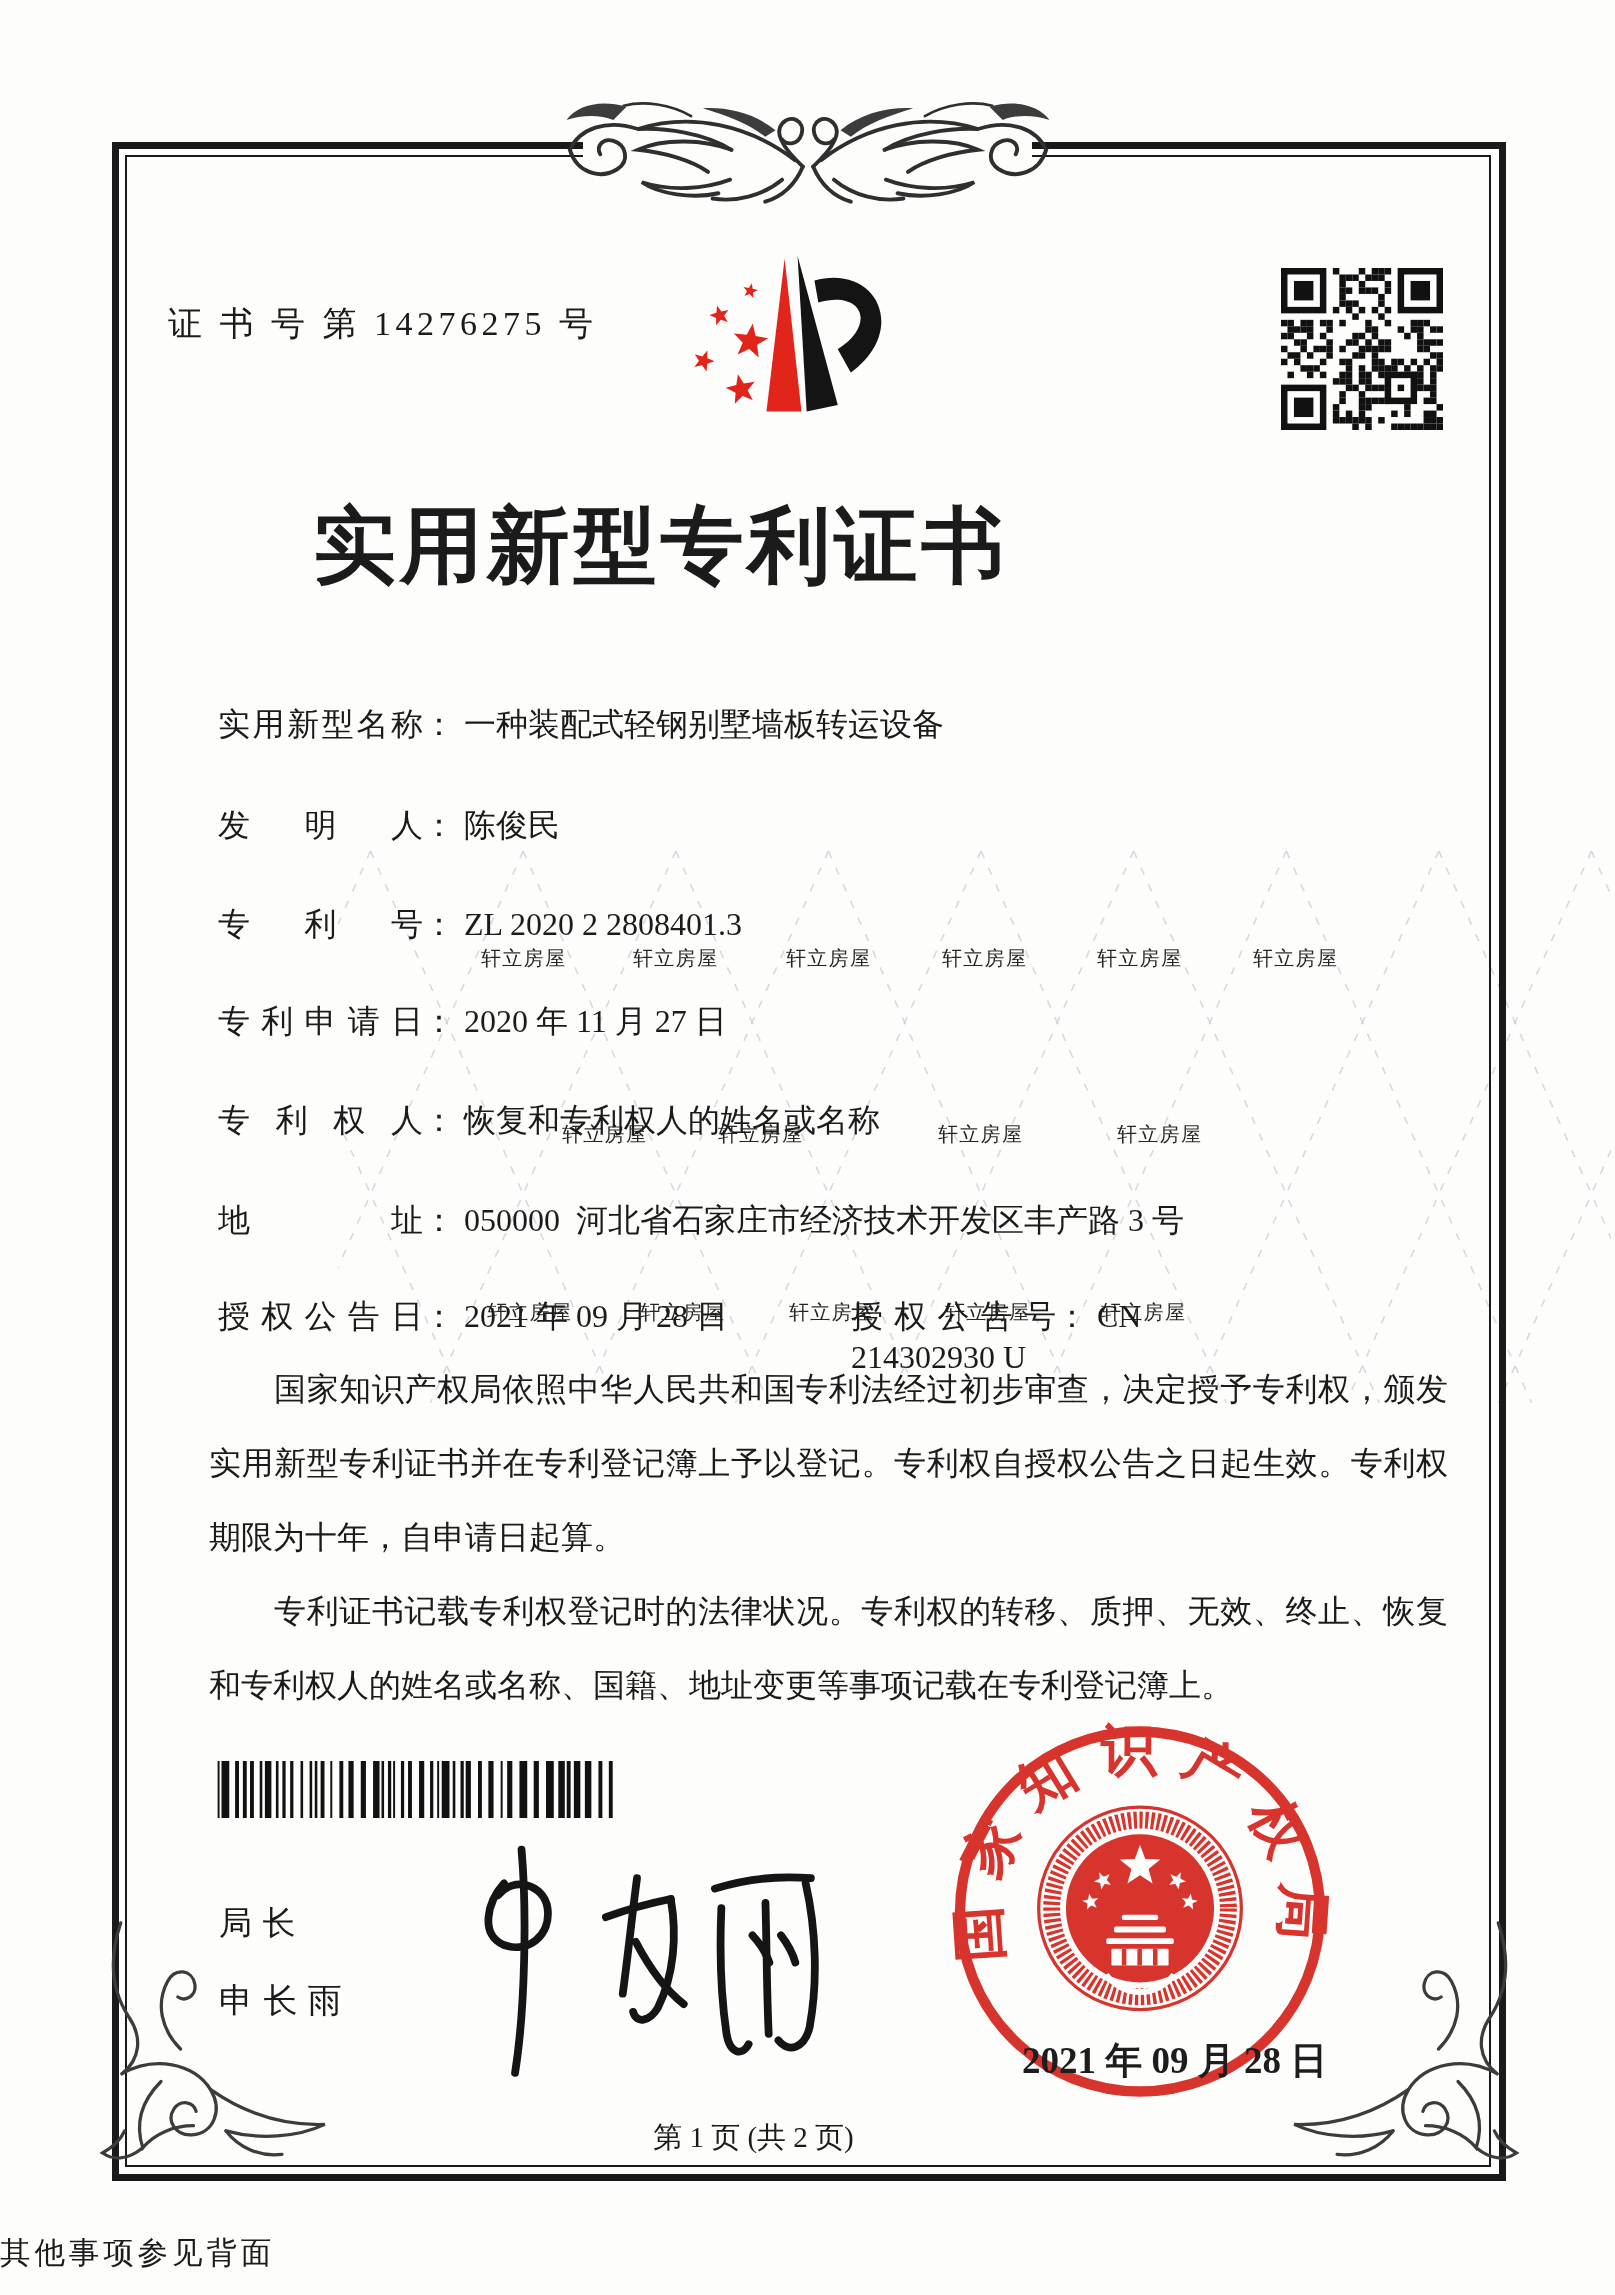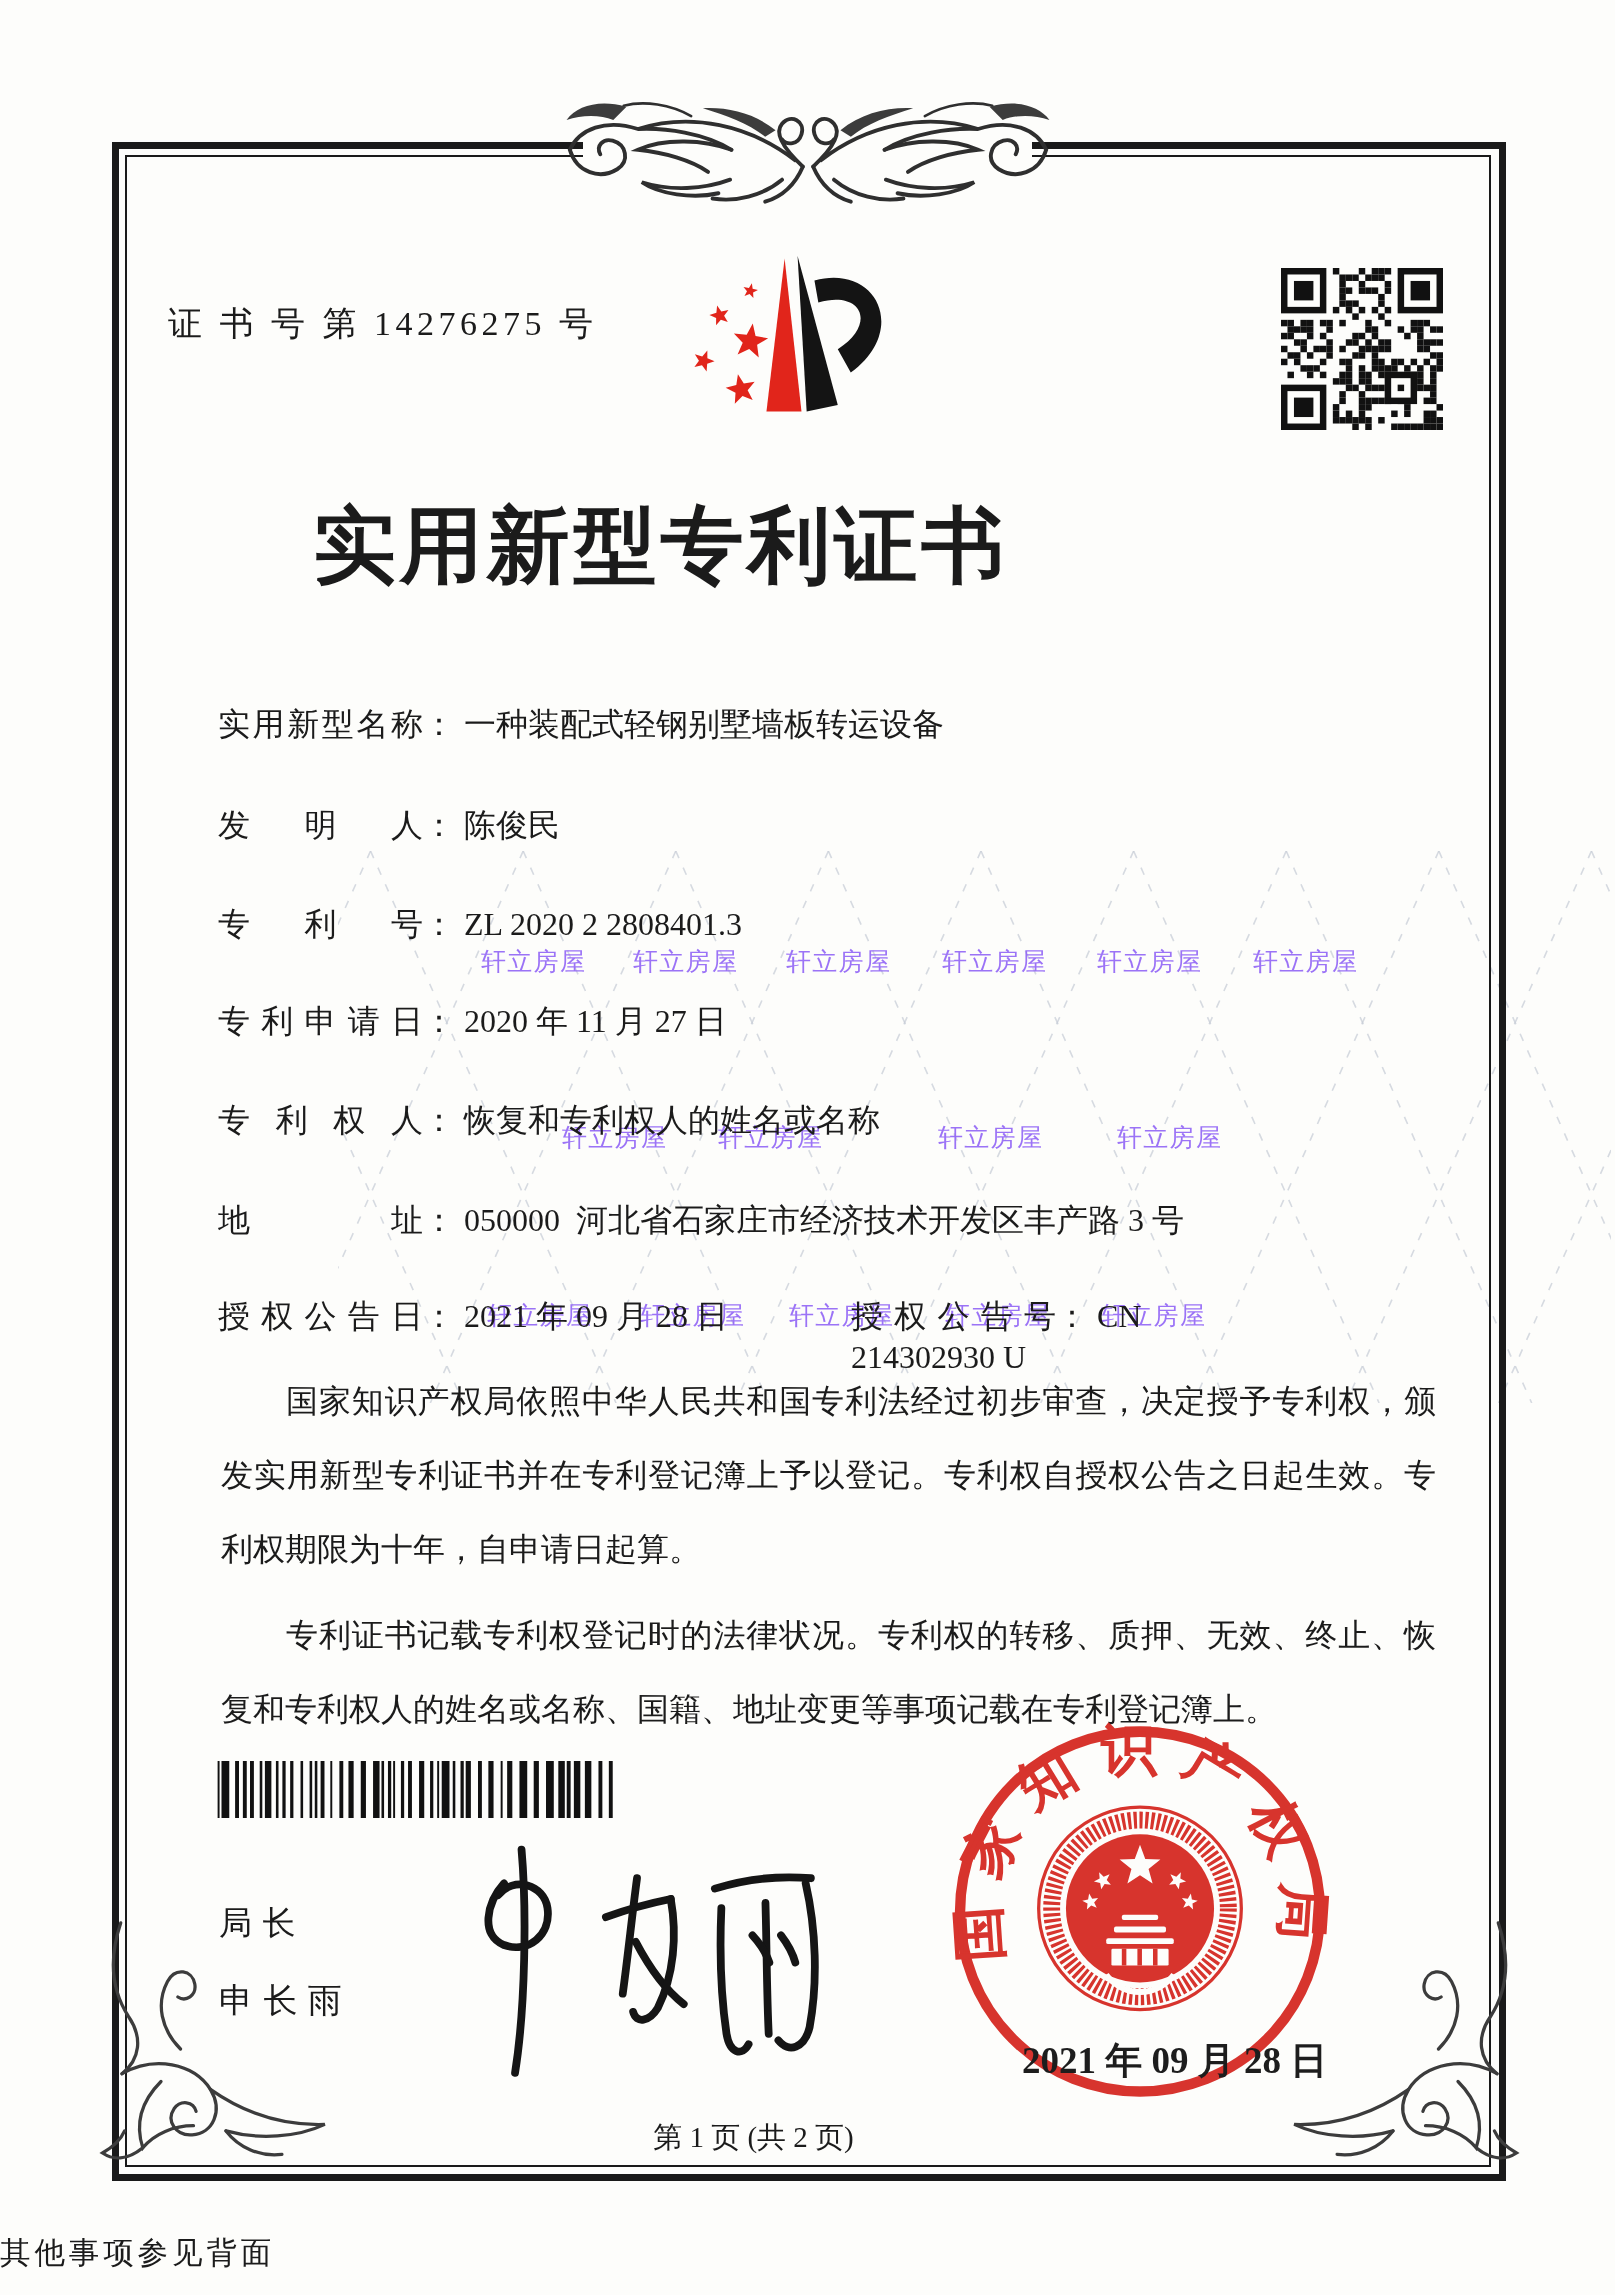--- a/index.html
+++ b/index.html
@@ -16,28 +16,28 @@
   #title{left:0;top:491px;width:1321px;text-align:center;font-size:83px;font-weight:700;letter-spacing:3.9px;}
   .frow{left:218px;font-size:32px;white-space:nowrap;}
   .flabel{display:inline-block;width:205px;text-align:justify;text-align-last:justify;text-justify:inter-character;}
   .fcolon{display:inline-block;}
   .fvalue{white-space:pre-wrap;margin-left:9px;}
   #row-0{top:703px;} #row-1{top:804px;} #row-2{top:903px;}
   #row-3{top:1000px;} #row-4{top:1099px;} #row-5{top:1199px;}
   #grant-row{top:1295px;left:218px;font-size:32px;white-space:nowrap;}
   #grant-right{position:absolute;left:633px;top:0;white-space:nowrap;}
   #paragraphs{left:209px;top:1352px;width:1239px;font-size:32px;line-height:74px;text-align:justify;}
-  #paragraphs p{margin:12px;text-indent:65px;}
+  #paragraphs p{margin:0;text-indent:65px;}
   #barcode{left:217px;top:1761px;}
   #director-label{left:219px;top:1901px;font-size:33px;letter-spacing:10.4px;}
   #director-name{left:219px;top:1978px;font-size:34px;letter-spacing:10.4px;}
   #seal-date{left:973px;top:2036px;width:403px;text-align:center;font-size:37px;font-weight:600;color:#1d1d1d;white-space:pre;}
   #page-number{left:0;top:2118px;width:1507px;text-align:center;font-size:29px;white-space:pre;}
   #footer-note{left:0;top:2233px;width:1513px;text-align:left;font-size:30.5px;letter-spacing:3.9px;}
-  .wm{position:absolute;font-size:25px;color:#8b5cf6;opacity:.85;letter-spacing:1.3px;
+  .wm{position:absolute;font-size:20px;color:#000000;opacity:.85;letter-spacing:1.3px;
       font-family:"Liberation Sans","DejaVu Sans",sans-serif;}
   svg{display:block;}
 </style>
 </head>
 <body>
 
 <div id="page">
 
   <svg id="lattice" class="abs" style="left:338px;top:851px;" width="1273" height="552" viewBox="0 0 1960 850">
       <line x1="-420" y1="0" x2="-42" y2="850" stroke="#c6ccd6" stroke-width="2.5" stroke-dasharray="12 16" opacity="0.7"></line>

